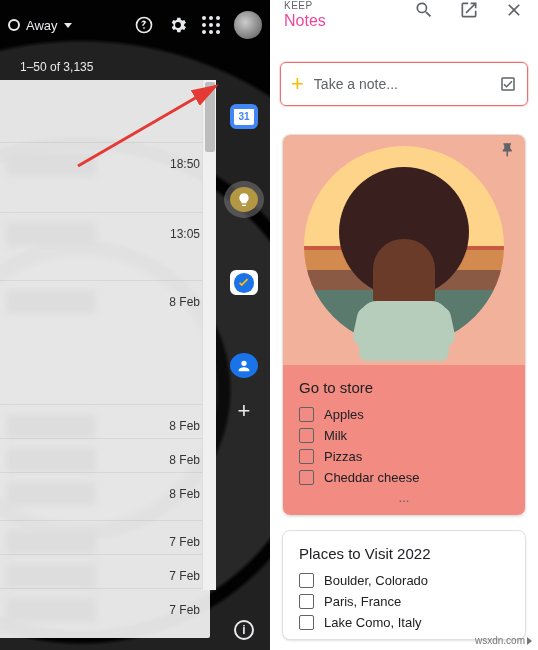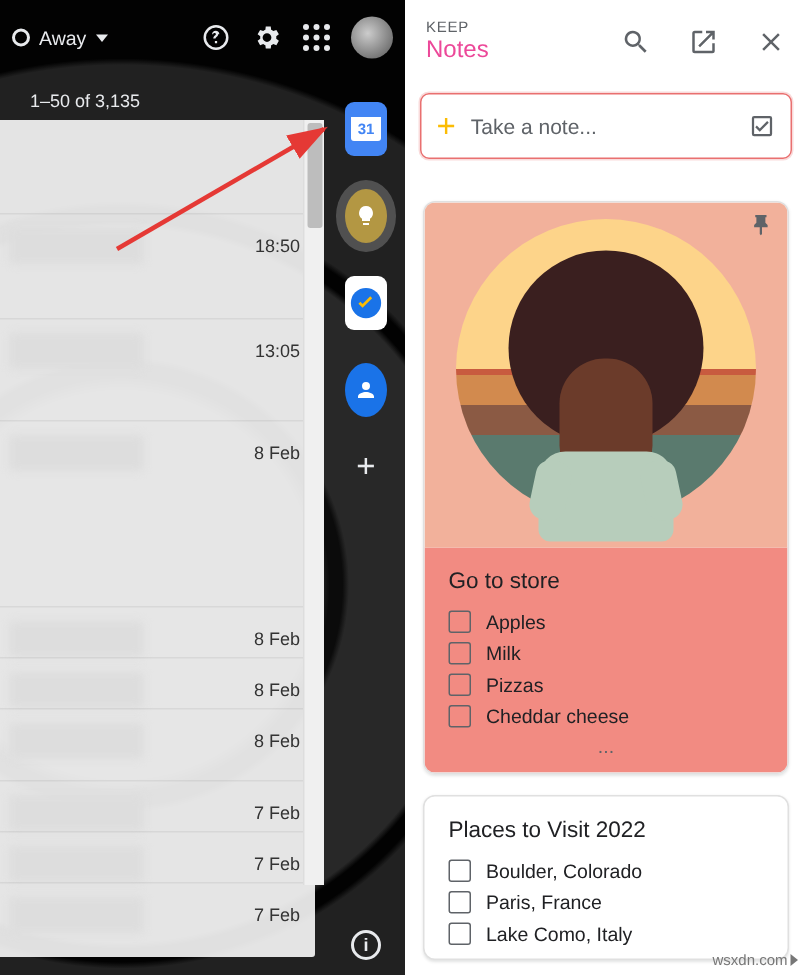--- a/index.html
+++ b/index.html
@@ -29,36 +29,36 @@
   .gmail-list-wrap { position: absolute; left: 0; top: 80px; width: 210px; bottom: 12px; background: rgba(255,255,255,0.88); z-index: 4; border-radius: 0 2px 2px 0; overflow: hidden; }
   .gmail-list { position: relative; height: 100%; }
   .msg-row { position: absolute; left: 0; right: 0; height: 42px; border-top: 1px solid rgba(0,0,0,0.06); }
   .msg-row .blur { position: absolute; left: 6px; top: 50%; transform: translateY(-50%); width: 90px; height: 24px; background: #ddd; border-radius: 3px; filter: blur(3px); }
   .msg-time { position: absolute; right: 10px; top: 50%; transform: translateY(-50%); font-size: 12px; color: #333; margin-left: 20px; }
   
   .gmail-scrollbar { position: absolute; right: 54px; top: 80px; bottom: 60px; width: 14px; background: #f0f0f0; z-index: 6; border-left:1px solid #ddd;}
   .gmail-thumb { position: absolute; left: 2px; top: 2px; width: 10px; height: 70px; background: #bdbdbd; border-radius: 2px; cursor: pointer; }
   
   .sidepanel { position: absolute; right: 0; top: 50px; width: 52px; bottom: 0; display: flex; flex-direction: column; align-items: center; gap: 22px; padding-top: 18px; z-index: 6; }
-  .side-app { width: 28px; height: 36px; border-radius: 6px; display: flex; align-items: center; justify-content: center; font-size: 12px; font-weight: bold; color: #fff; cursor: pointer; }
+  .side-app { width: 28px; height: 25px; border-radius: 6px; display: flex; align-items: center; justify-content: center; font-size: 12px; font-weight: bold; color: #fff; cursor: pointer; margin-top: 36px; }
   .cal { background: #4285f4; }
   .cal>span{background:#fff;color:#4285f4;width:20px;height:16px;display:flex;align-items:center;justify-content:center;font-size:10px;border-radius:0 0 2px 2px;}
   .keep { background: #fbbc04; border-radius: 50%; position:relative;}
   .keep.active::before { content:''; position:absolute; inset:-6px; border-radius:50%; background: rgba(120,120,120,0.55);}
   .keep svg{position:relative;z-index:1;}
   .tasks { background: #fff; }
   .contacts { background: #1a73e8; border-radius: 50%; }
   .plus-app { width: 22px; height: 22px; color: #e8eaed; font-size: 22px; line-height: 22px; text-align: center; cursor: pointer; }
   .info-circle{width:20px;height:20px;border:2px solid #e8eaed;border-radius:50%;color:#e8eaed;display:flex;align-items:center;justify-content:center;font-size:12px;font-weight:bold;position:absolute;bottom:10px;cursor:pointer;}
   
   .arrow-annot { position: absolute; z-index: 20; left: 74px; top: 80px; width: 150px; height: 90px; pointer-events: none; }
   
   
   .keep-pane { position: absolute; left: 270px; top: 0; width: 268px; height: 650px; background: #fff; color: #202124; overflow: hidden; }
-  .keep-header { height: 56px; display: flex; align-items: center; padding: 0 14px; gap: 25px; }
+  .keep-header { height: 56px; display: flex; padding: 0 14px; gap: 25px; }
   .keep-title-block { line-height: 1.15; }
   .keep-title-small { font-size: 10px; color: #5f6368; letter-spacing: 0.5px; }
   .keep-title-main { font-size: 16px; color: #ec4899; }
   .keep-header .spacer { flex: 1; }
   .keep-h-icon { width: 20px; height: 20px; fill: #5f6368; cursor: pointer; }
   
   .take-note { margin: 6px 10px 14px 10px; height: 44px; border: 1px solid #e97070; border-radius: 6px; display: flex; align-items: center; padding: 0 10px; gap: 10px; cursor: text; box-shadow: 0 0 0 1px rgba(233,112,112,0.25);}
   .take-note .plus { color: #fbbc04; font-size: 22px; font-weight: 400; }
   .take-note .placeholder { flex: 1; color: #5f6368; font-size: 14px; }
   .take-note .cb-icon { width: 18px; height: 18px; fill: #5f6368; }

